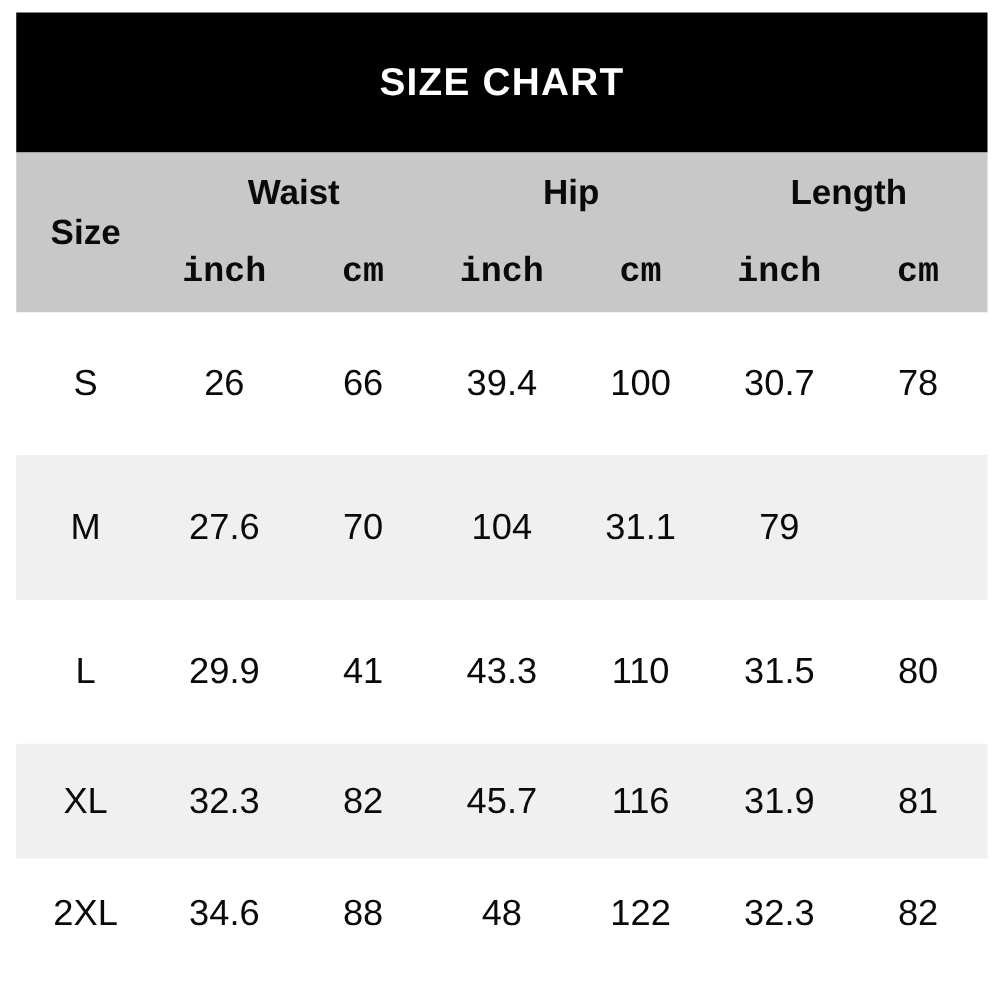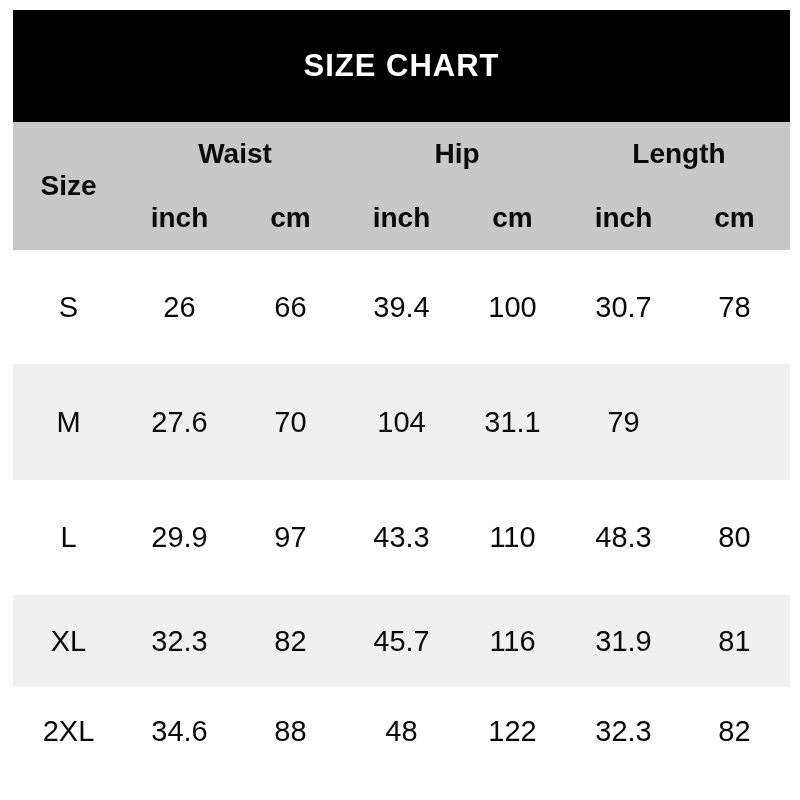--- a/index.html
+++ b/index.html
@@ -53,20 +53,21 @@
   .corner-cell {
     grid-row: 1 / 3;
     grid-column: 1;
   }
   .group-cell {
     grid-column: span 2;
     grid-row: 1;
   }
   .unit-cell {
     grid-row: 2;
+    font-family: Liberation Mono, monospace;
   }
   .trow {
     display: grid;
     grid-template-columns: repeat(7, 1fr);
     align-items: center;
     text-align: center;
     font-size: 29px;
     background: #ffffff;
   }
   .trow > div {
@@ -119,24 +120,24 @@
       <div>27.6</div>
       <div>70</div>
       <div>104</div>
       <div>31.1</div>
       <div>79</div>
     </div>
 
     <div class="trow row-l">
       <div>L</div>
       <div>29.9</div>
-      <div>97</div>
+      <div>41</div>
       <div>43.3</div>
       <div>110</div>
-      <div>48.3</div>
+      <div>31.5</div>
       <div>80</div>
     </div>
 
     <div class="trow row-xl">
       <div>XL</div>
       <div>32.3</div>
       <div>82</div>
       <div>45.7</div>
       <div>116</div>
       <div>31.9</div>

